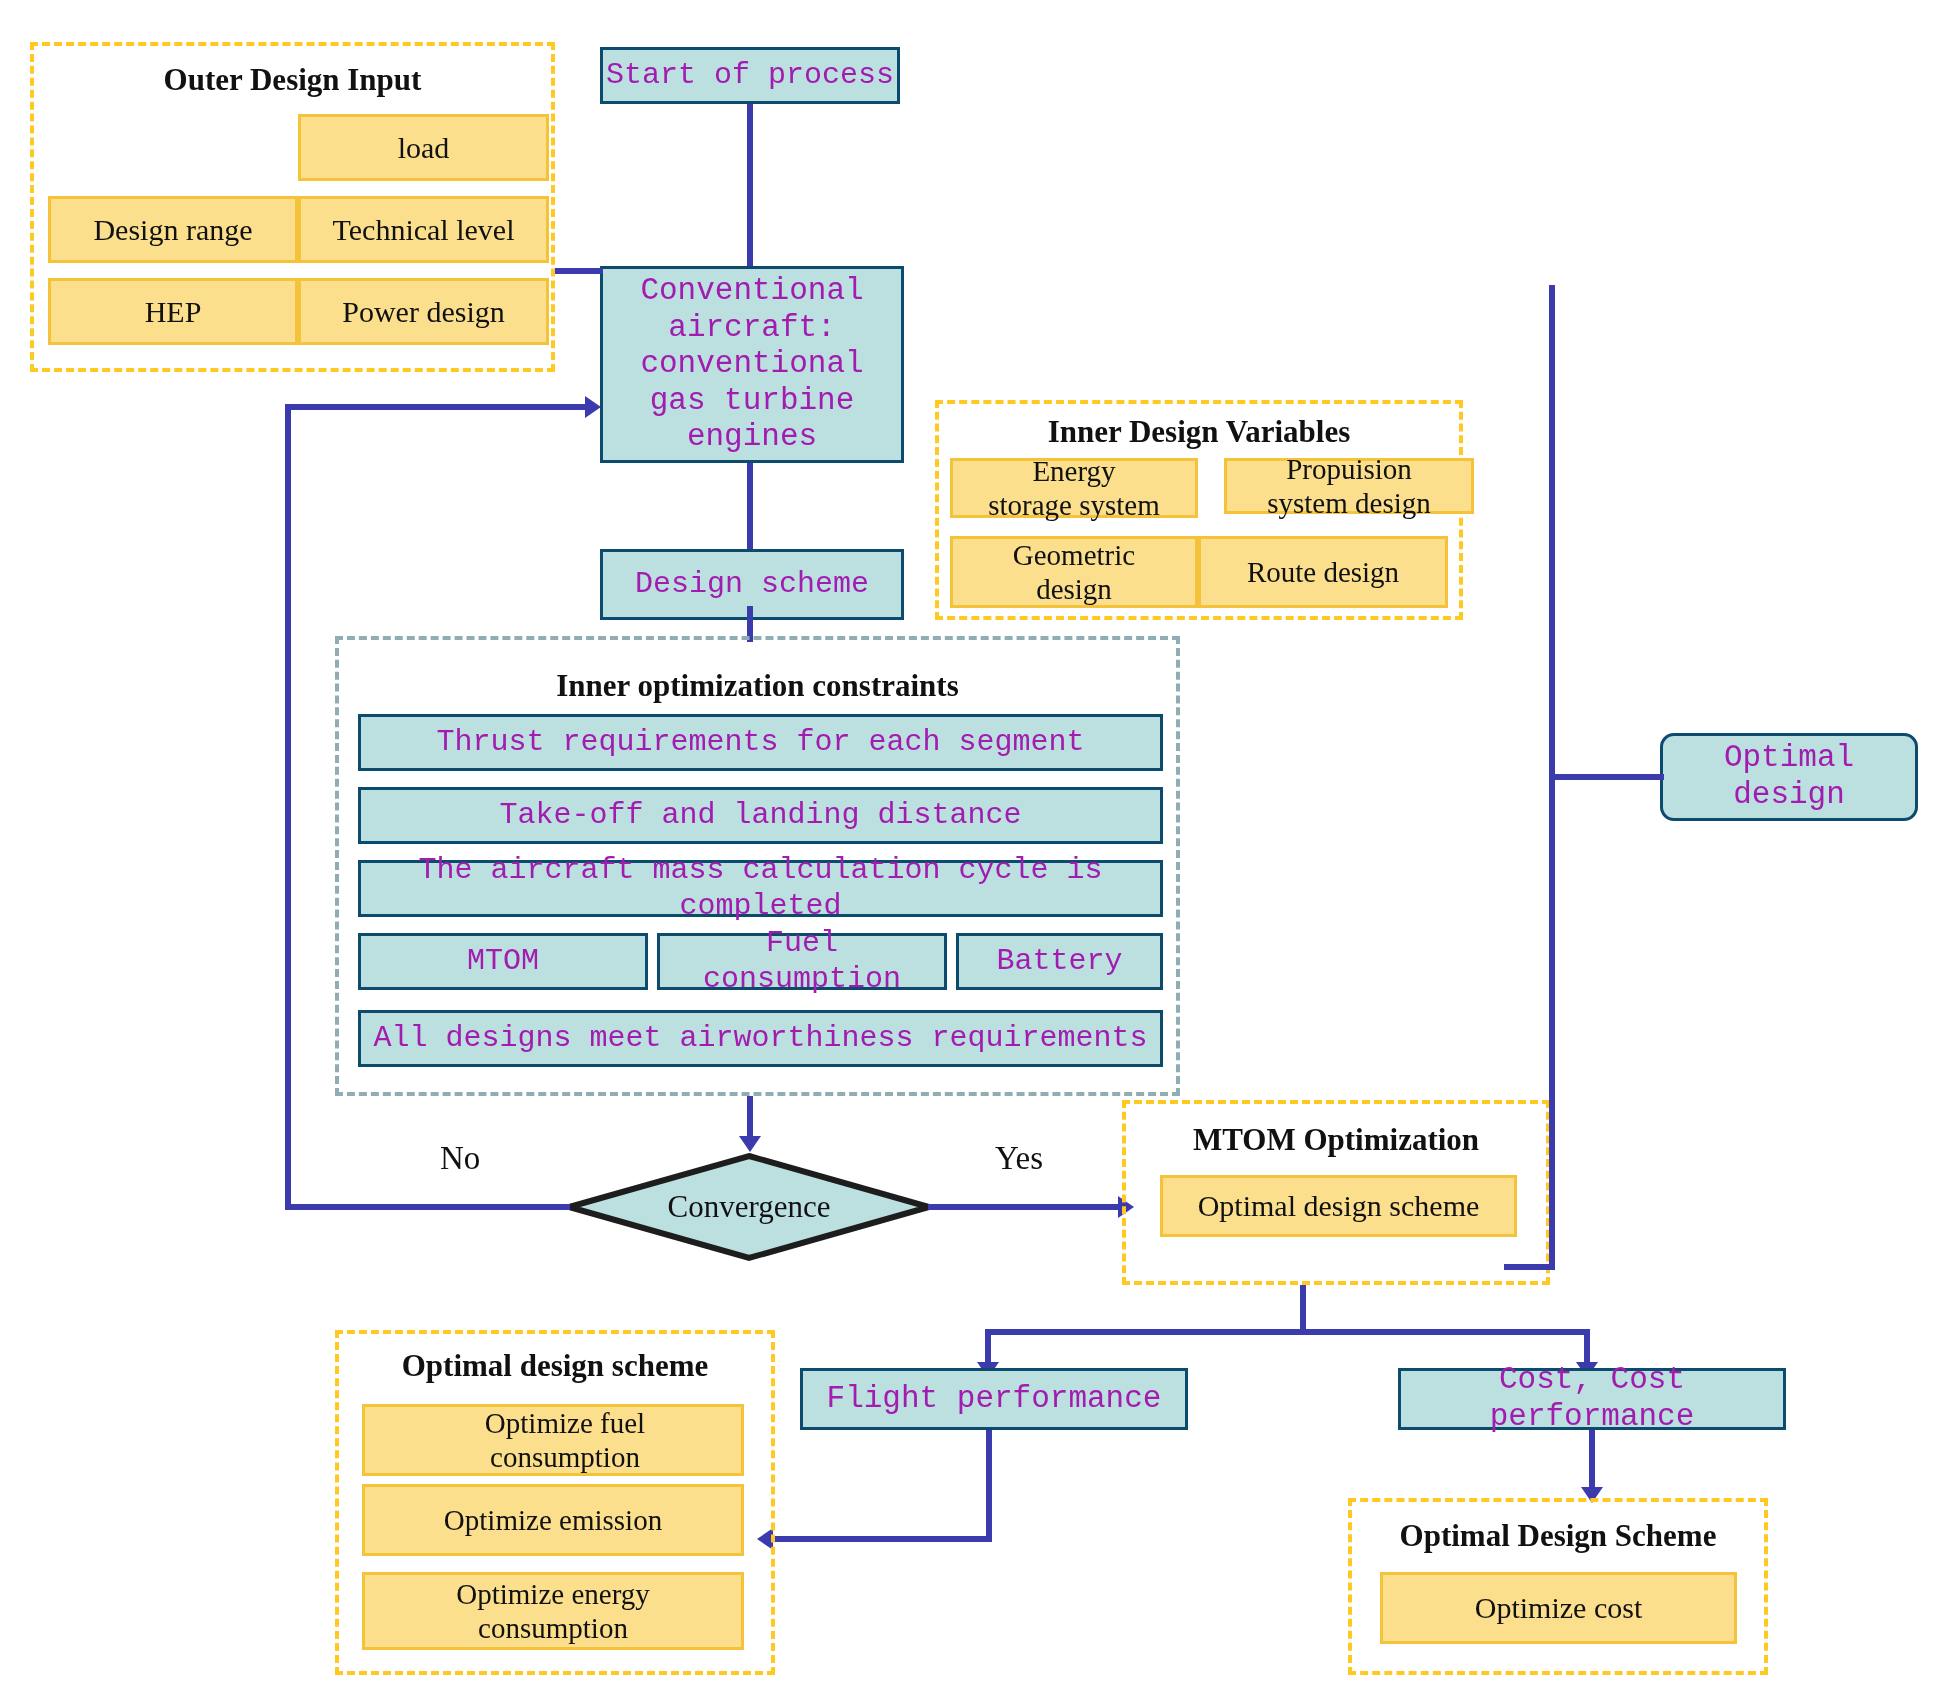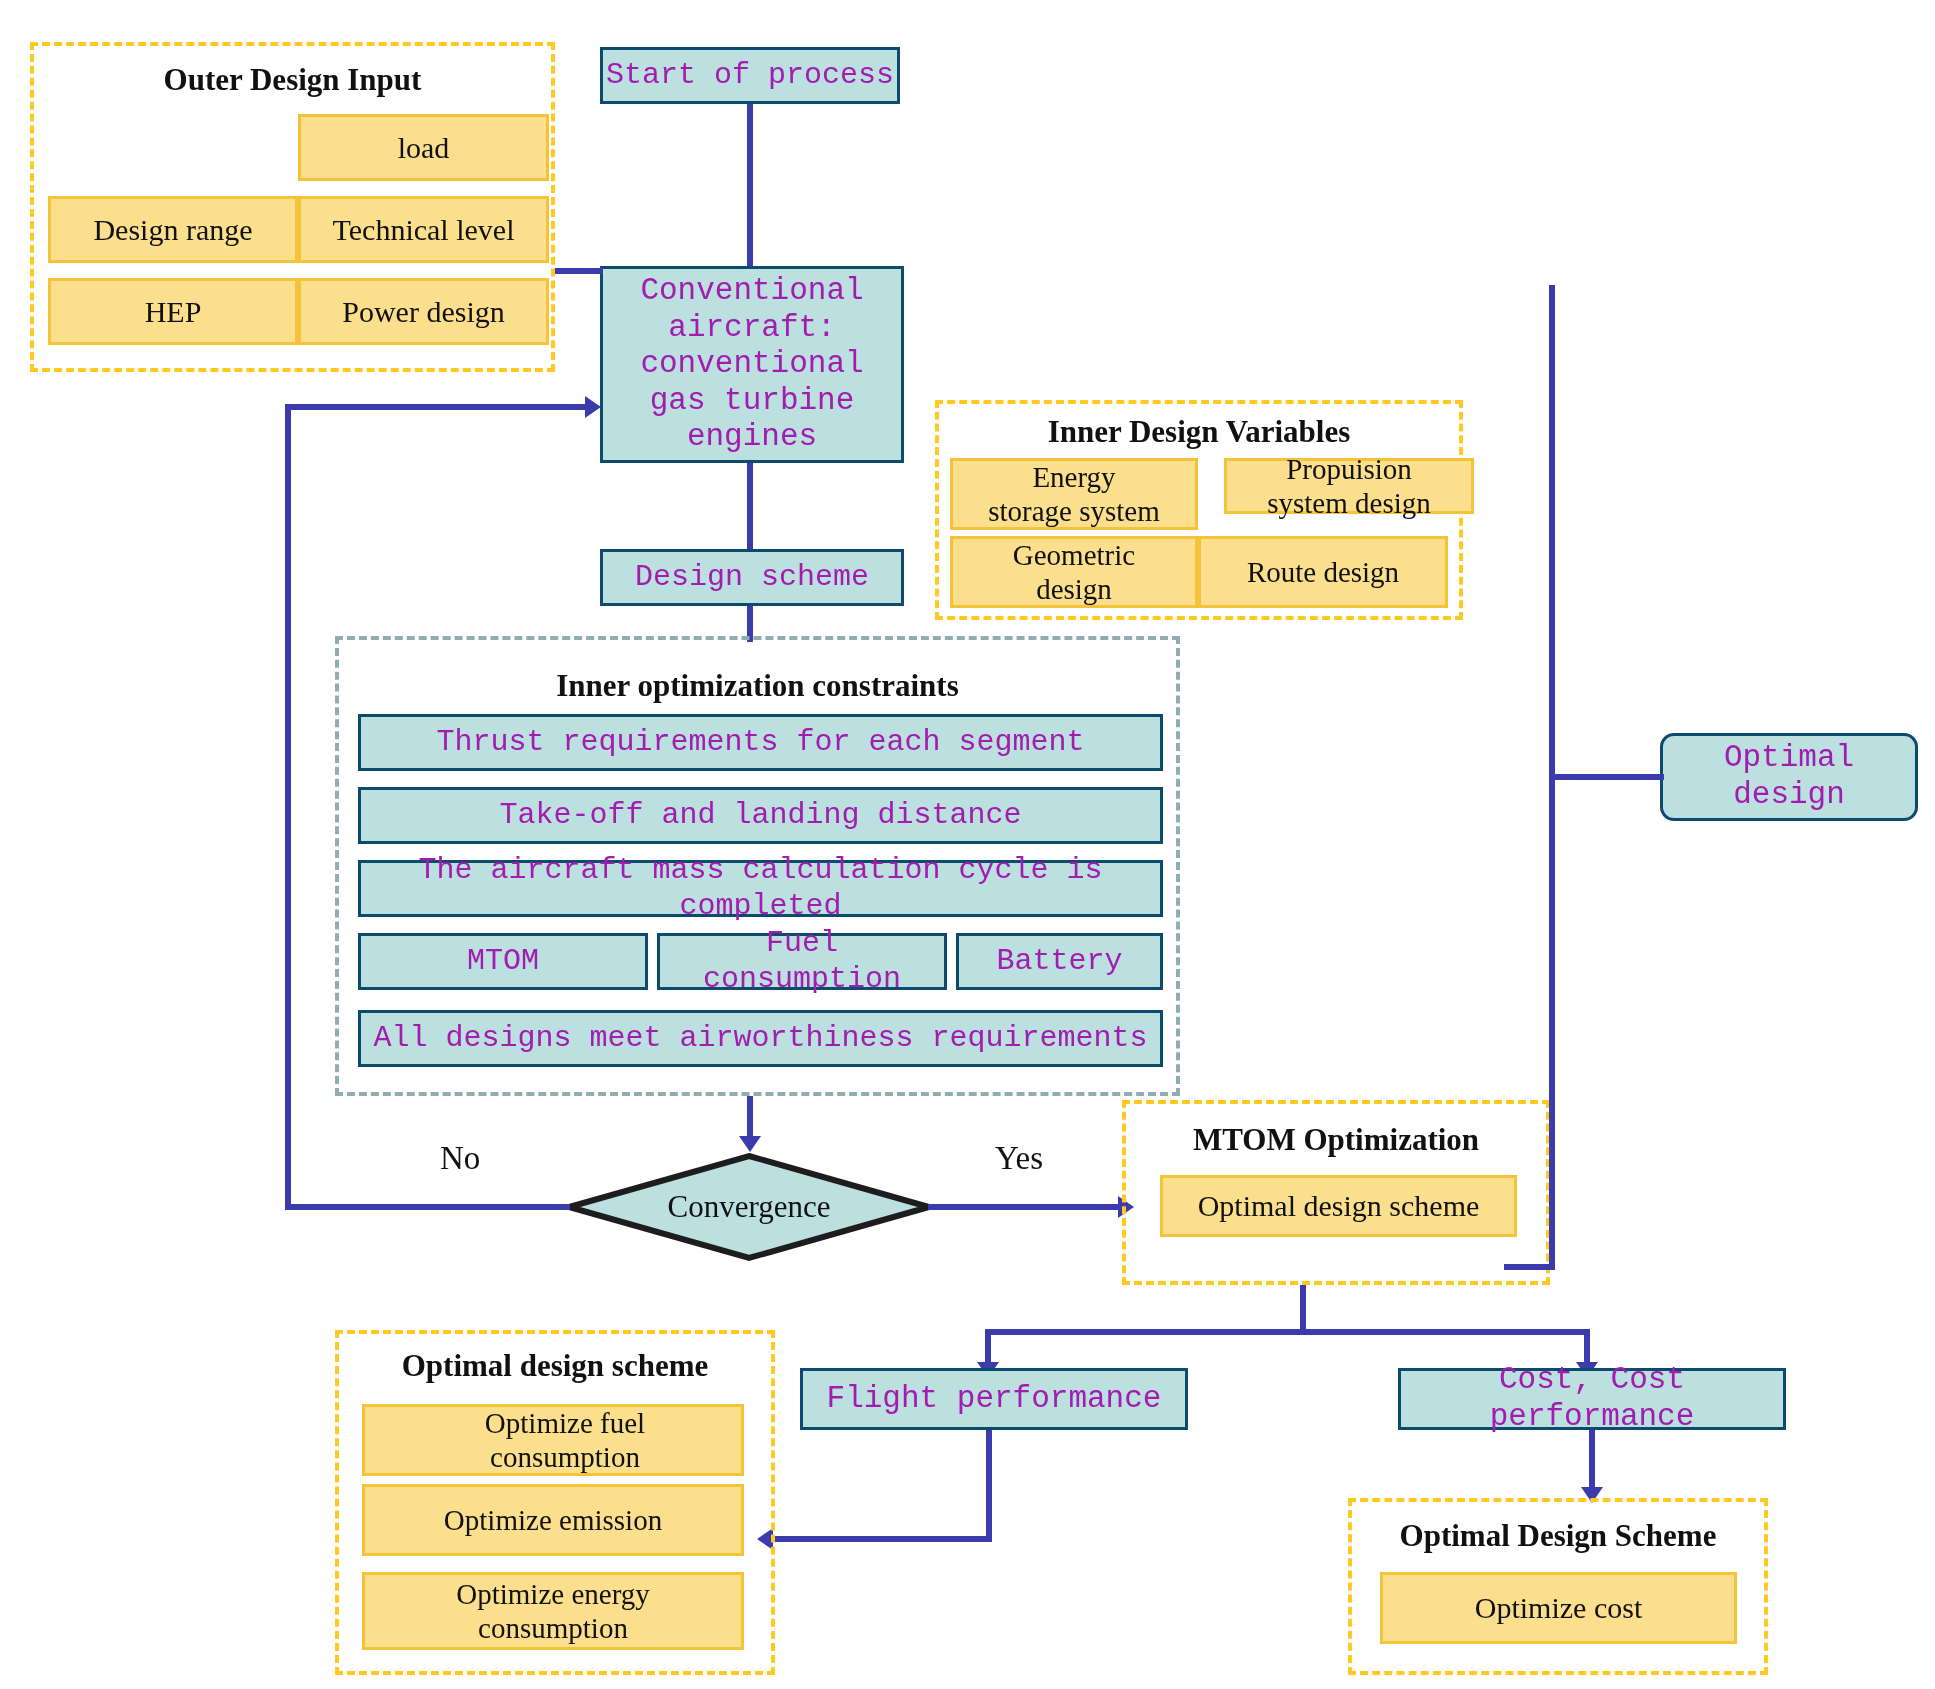--- a/index.html
+++ b/index.html
@@ -77,30 +77,30 @@
 gas turbine engines</span>
   </div>
 
   <div class="ln hln" style="left:555px;top:268px;width:48px;"></div>
 
   <div class="ln hln" style="left:285px;top:404px;width:300px;"></div>
   <div class="arrow arr-right" style="left:585px;top:396px;"></div>
 
   <div class="ln vln" style="left:747px;top:463px;height:88px;"></div>
 
-  <div class="node teal" style="left:600px;top:549px;width:304px;height:57px;font-size:30px;">
+  <div class="node teal" style="left:600px;top:549px;width:304px;height:71px;font-size:30px;">
     <span>Design scheme</span>
   </div>
 
   <div class="ln vln" style="left:747px;top:606px;height:36px;"></div>
 
   <div class="dashed-y" style="left:935px;top:400px;width:528px;height:220px;"></div>
   <div class="grouptitle" style="left:935px;top:414px;width:528px;font-size:31px;">Inner Design Variables</div>
 
-  <div class="node yellow" style="left:950px;top:458px;width:248px;height:72px;font-size:29px;">
+  <div class="node yellow" style="left:950px;top:458px;width:248px;height:60px;font-size:29px;">
     <span style="white-space:pre-line;">Energy
 storage system</span>
   </div>
   <div class="node yellow" style="left:1224px;top:458px;width:250px;height:56px;font-size:29px;">
     <span style="white-space:pre-line;">Propuision
 system design</span>
   </div>
   <div class="node yellow" style="left:950px;top:536px;width:248px;height:72px;font-size:29px;">
     <span style="white-space:pre-line;">Geometric
 design</span>

